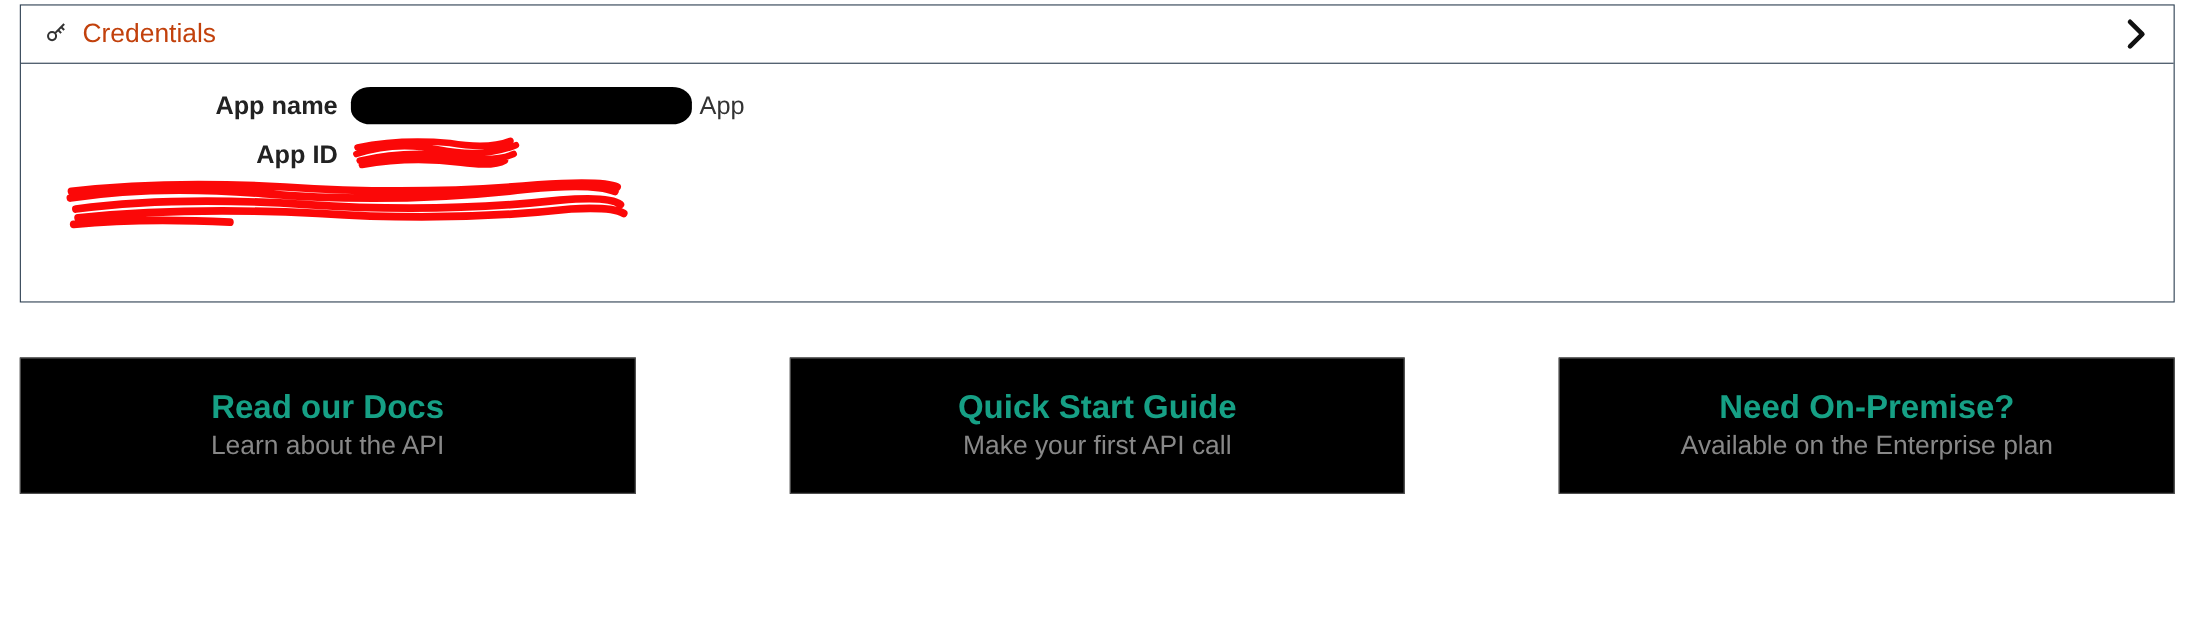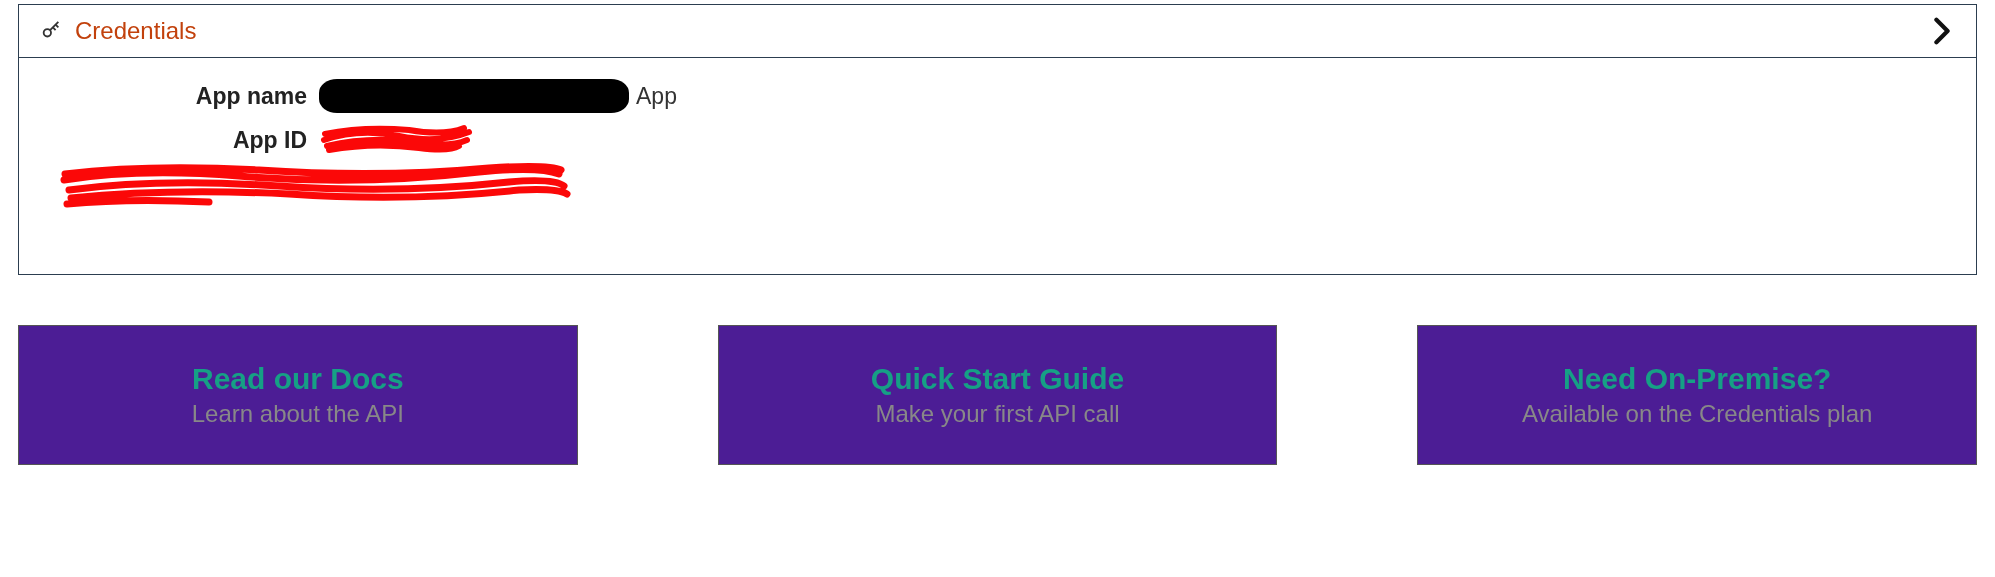--- a/index.html
+++ b/index.html
@@ -112,27 +112,27 @@
       left: 0;
     }
     .cards-row {
       display: flex;
       gap: 140px;
       padding: 50px 18px 0 18px;
     }
     .card {
       border: 1px solid #555;
       width: 575px;
-      height: 140px;
+      height: 124px;
       display: flex;
       flex-direction: column;
       align-items: center;
       justify-content: center;
       cursor: pointer;
-      background: #4c1d95;
+      background: #000000;
     }
     .card-title {
       font-size: 30px;
       font-weight: 700;
       color: #16a085;
       margin-bottom: 4px;
     }
     .card-subtitle {
       font-size: 24px;
       color: #888;
@@ -199,15 +199,15 @@
   <div class="card">
     <div class="card-title">Read our Docs</div>
     <div class="card-subtitle">Learn about the API</div>
   </div>
   <div class="card">
     <div class="card-title">Quick Start Guide</div>
     <div class="card-subtitle">Make your first API call</div>
   </div>
   <div class="card">
     <div class="card-title">Need On-Premise?</div>
-    <div class="card-subtitle">Available on the Credentials plan</div>
+    <div class="card-subtitle">Available on the Enterprise plan</div>
   </div>
 </div>
 
 </body></html>

